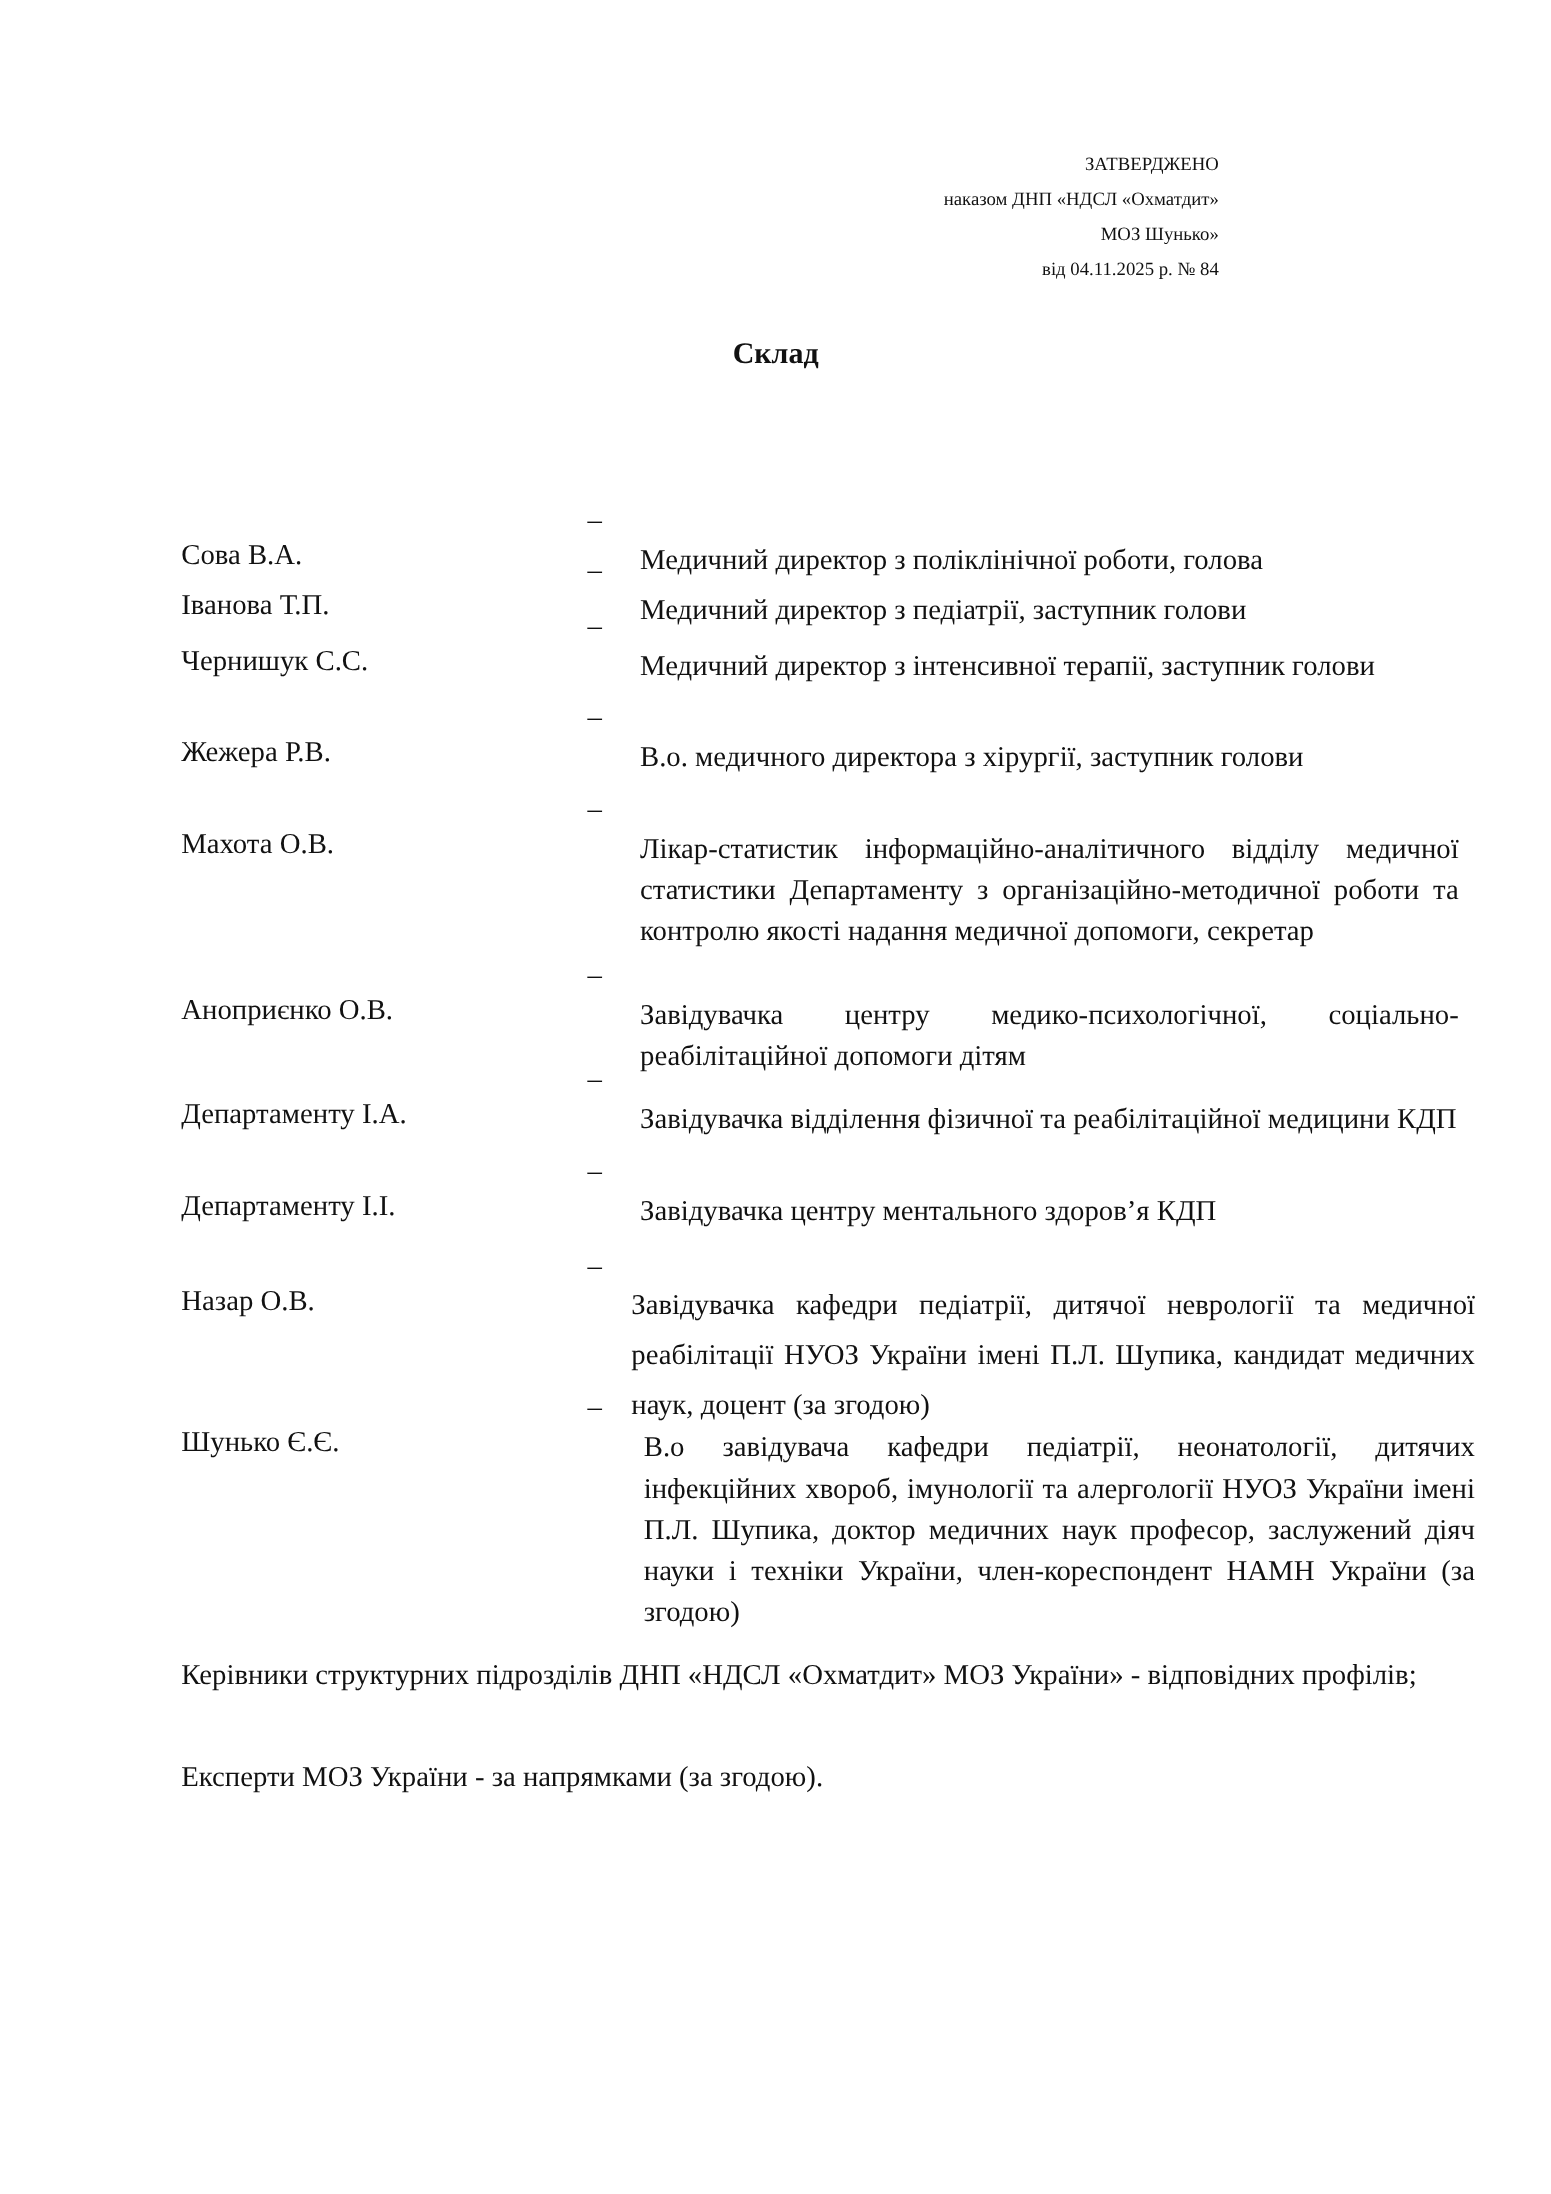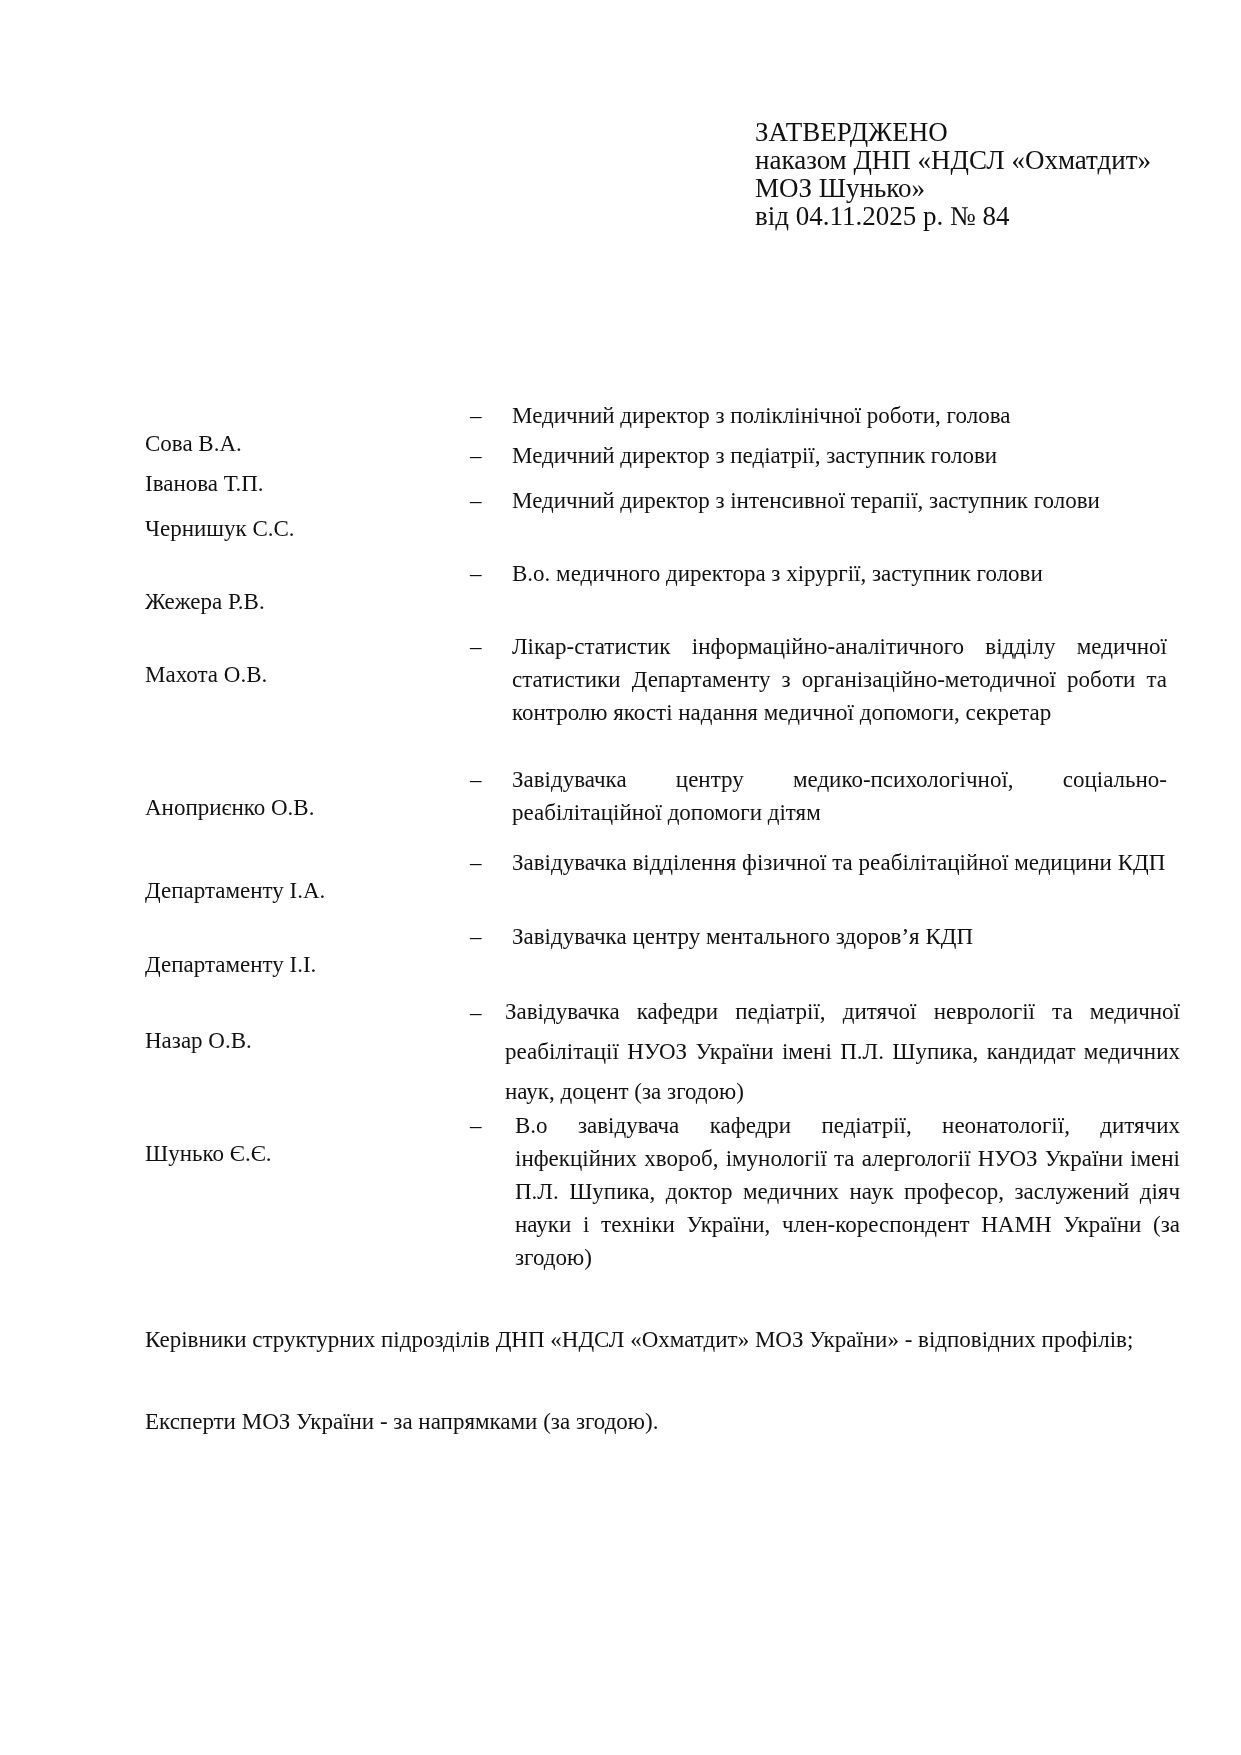--- a/index.html
+++ b/index.html
@@ -1,41 +1,42 @@
 <!DOCTYPE html>
 <html><head>
   <meta charset="utf-8">
   <style>
     html, body { margin: 0; padding: 0; background: #ffffff; }
     body { width: 1241px; height: 1755px; position: relative; overflow: hidden;
            font-family: "Liberation Serif", "DejaVu Serif", serif; color: #111; }
-    .approval { position: absolute; left: 755px; top: 118px; font-size: 27px; line-height: 28px; }
+    .approval { position: absolute; left: 755px; top: 118px; font-size: 15px; line-height: 28px; text-align: right; }
     .approval div { white-space: nowrap; }
     .title { position: absolute; left: 0; width: 1241px; top: 268px; text-align: center;
              font-weight: bold; font-size: 24px; line-height: 31px; }
     .members { position: absolute; left: 145px; top: 403px; width: 1040px; font-size: 23px; }
     .row { position: absolute; left: 0; width: 1040px; }
     .name { position: absolute; left: 0; top: 0; white-space: nowrap; margin-top: 28px; }
     .dash { position: absolute; left: 325px; top: 0; }
-    .role { position: absolute; left: 367px; width: 655px; text-align: justify; line-height: 33px; }
+    .role { position: absolute; left: 367px; width: 655px; text-align: justify; line-height: 33px; margin-top: 32px; }
     .role.wide { left: 360px; width: 675px; line-height: 40px; }
     .role.wide2 { left: 370px; width: 665px; line-height: 33px; }
     .footer { position: absolute; left: 145px; font-size: 23px; line-height: 33px; width: 1000px; }
   </style>
 </head>
 <body>
 
 <div class="approval">
   <div>ЗАТВЕРДЖЕНО</div>
   <div>наказом ДНП «НДСЛ «Охматдит»</div>
   <div>МОЗ Шунько»</div>
   <div>від  04.11.2025 р. № 84</div>
 </div>
 
 <div class="title">
+  <div>Склад</div>
 </div>
 
 <div class="members">
   <div class="row" style="top:0px">
     <span class="name">Сова В.А.</span>
     <span class="dash">–</span>
     <div class="role" style="top:-4px">Медичний директор з поліклінічної роботи, голова</div>
   </div>
   <div class="row" style="top:40px">
     <span class="name">Іванова Т.П.</span>

